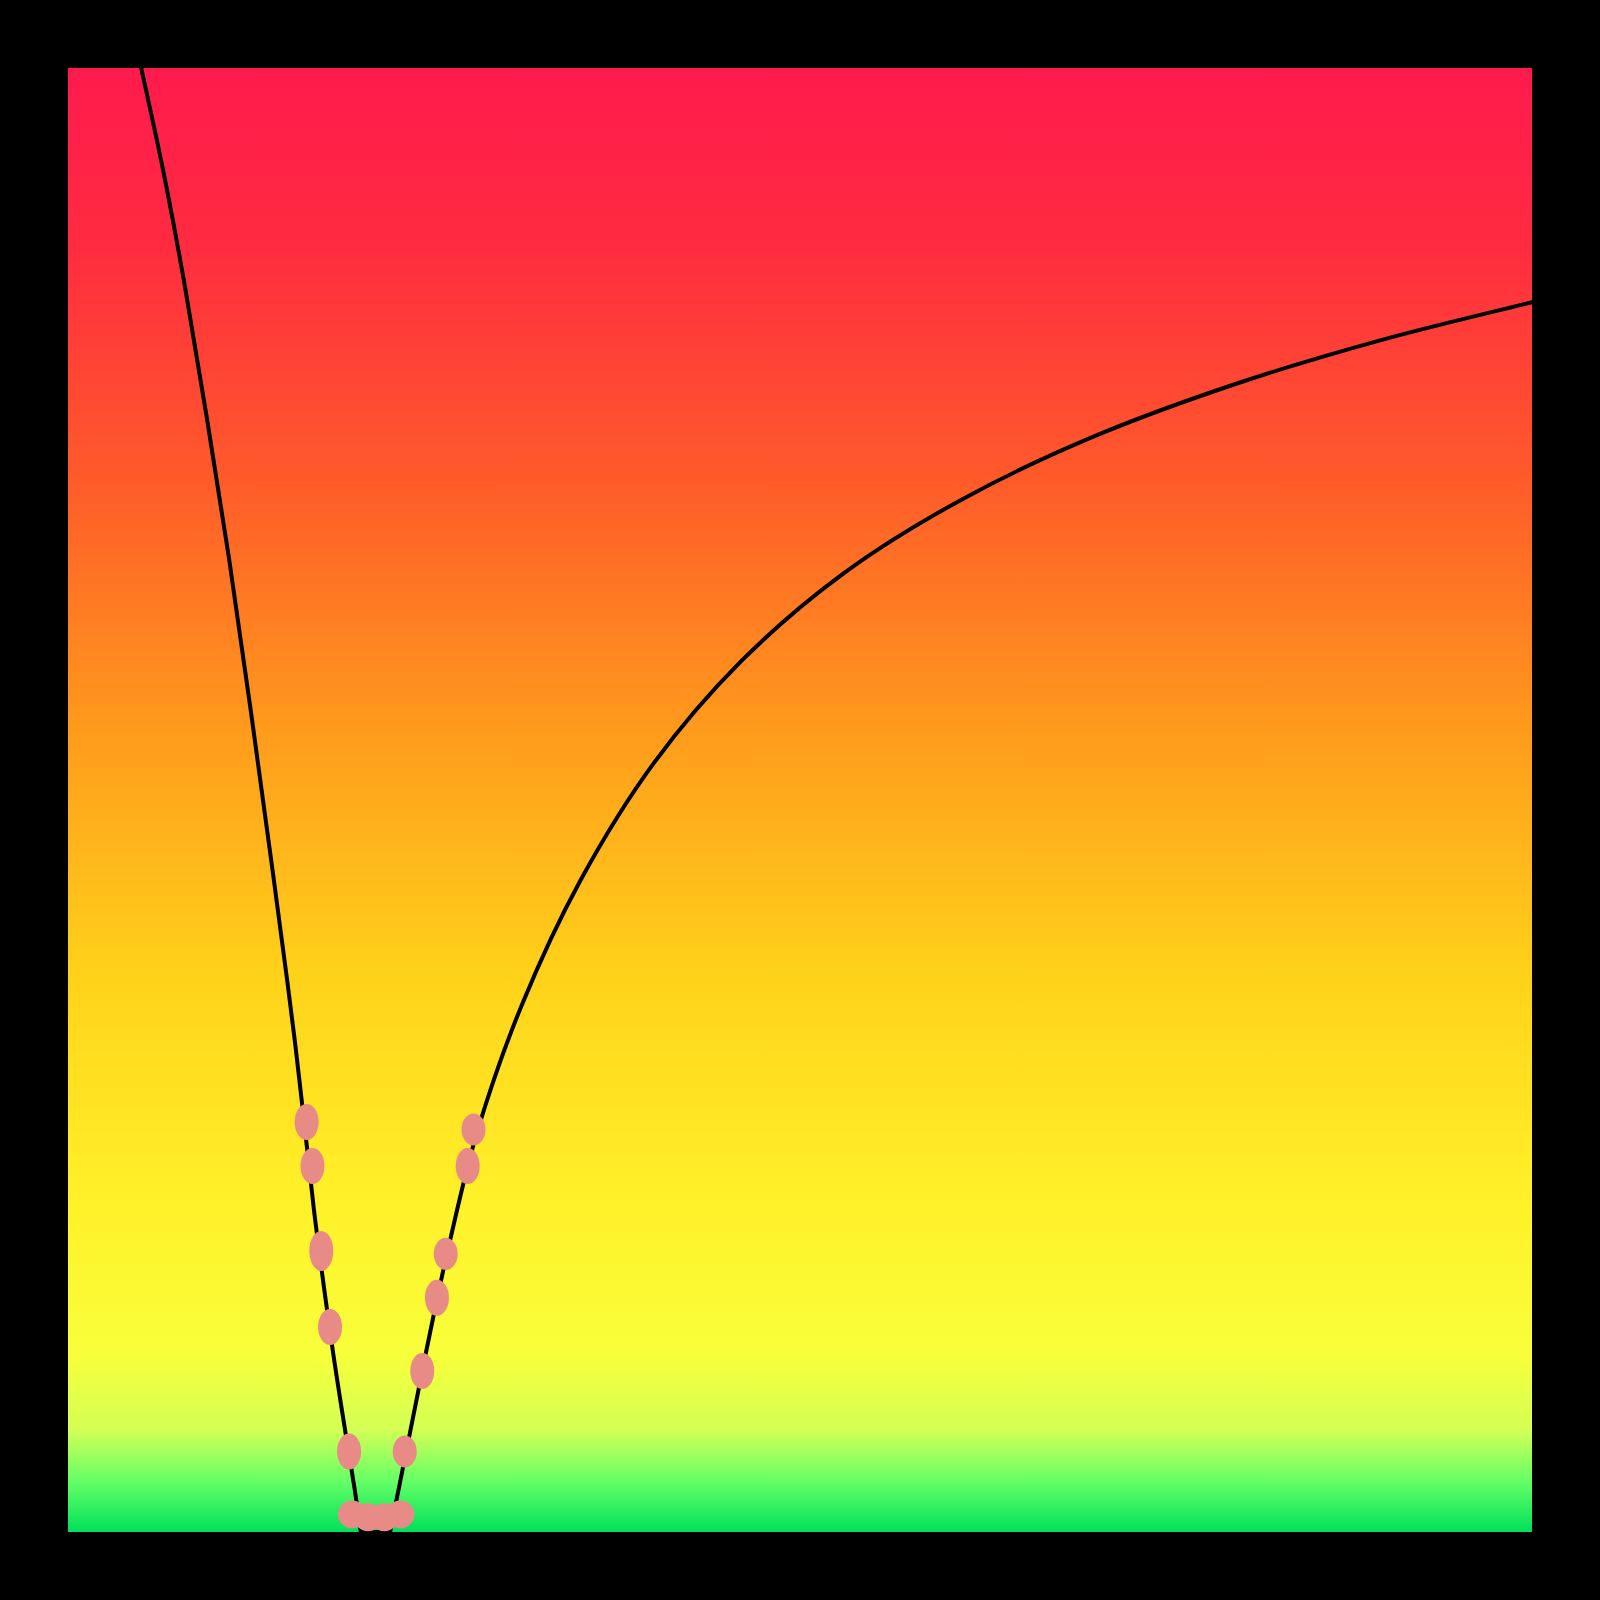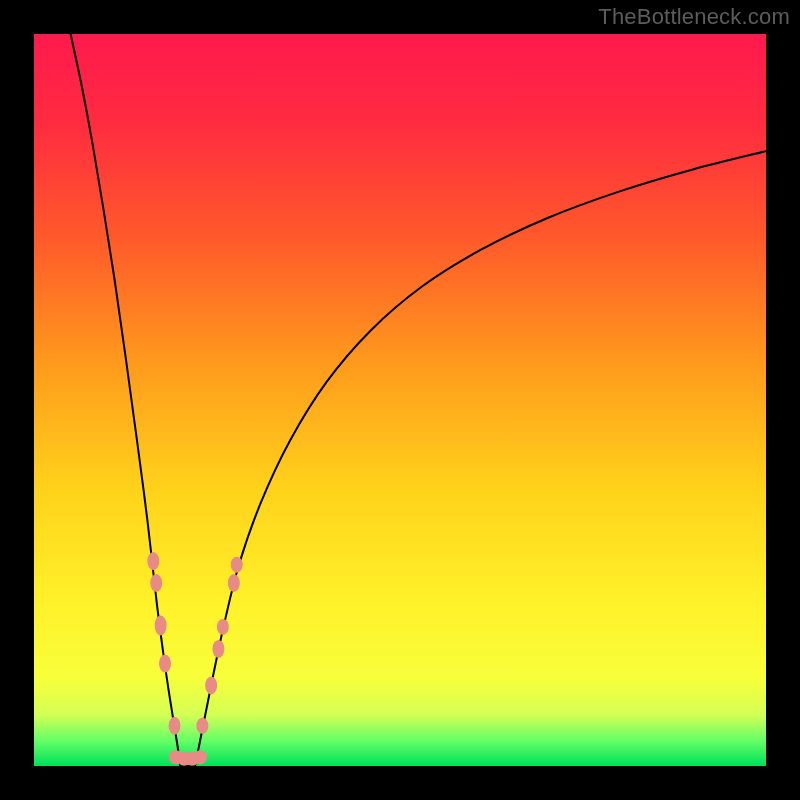--- a/index.html
+++ b/index.html
@@ -30,21 +30,20 @@
   svg {
     position: absolute;
     top: 0;
     left: 0;
   }
 </style>
 </head>
 <body>
 
 <div class="frame">
-  <div class="watermark">TheBottleneck.com</div>
 
   <svg id="chart-svg" width="800" height="800" viewBox="0 0 800 800">
     <defs>
       <linearGradient id="bg-grad" x1="0" y1="0" x2="0" y2="1">
           <stop offset="0.00%" stop-color="#ff1a4d"></stop>
           <stop offset="12.00%" stop-color="#ff2b40"></stop>
           <stop offset="28.00%" stop-color="#ff5a2a"></stop>
           <stop offset="45.00%" stop-color="#ff9a1c"></stop>
           <stop offset="62.00%" stop-color="#ffd21a"></stop>
           <stop offset="78.00%" stop-color="#fff22a"></stop>

